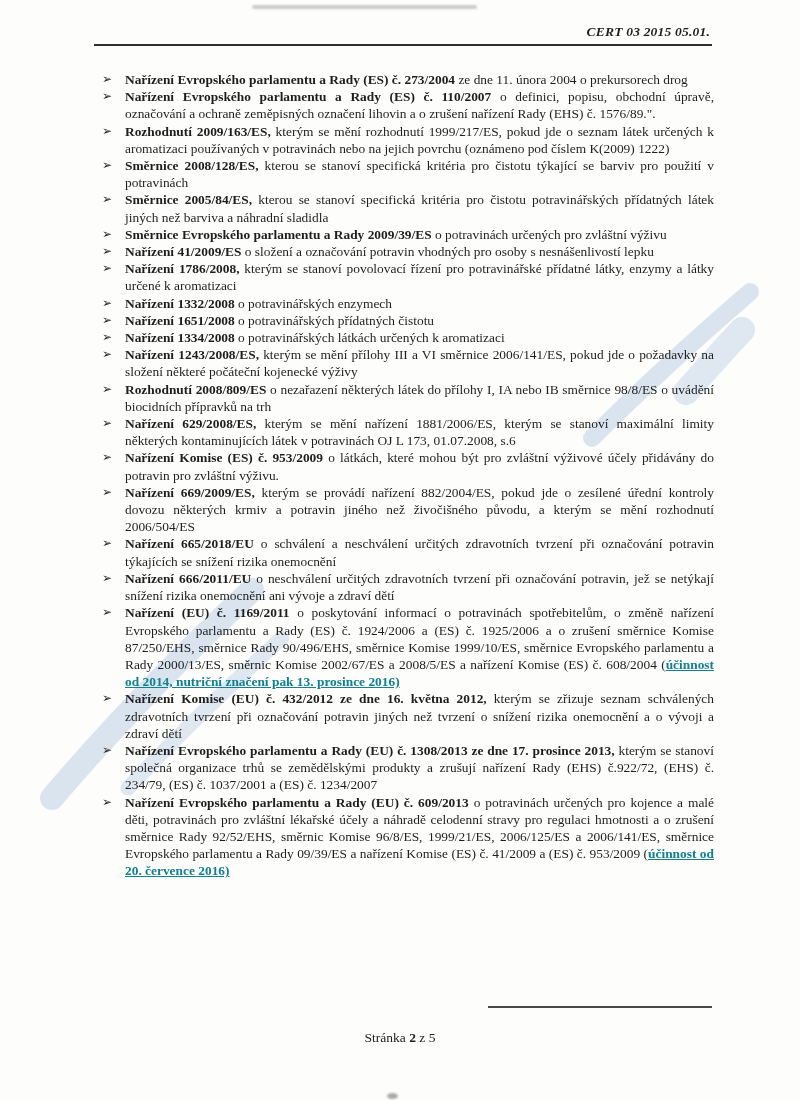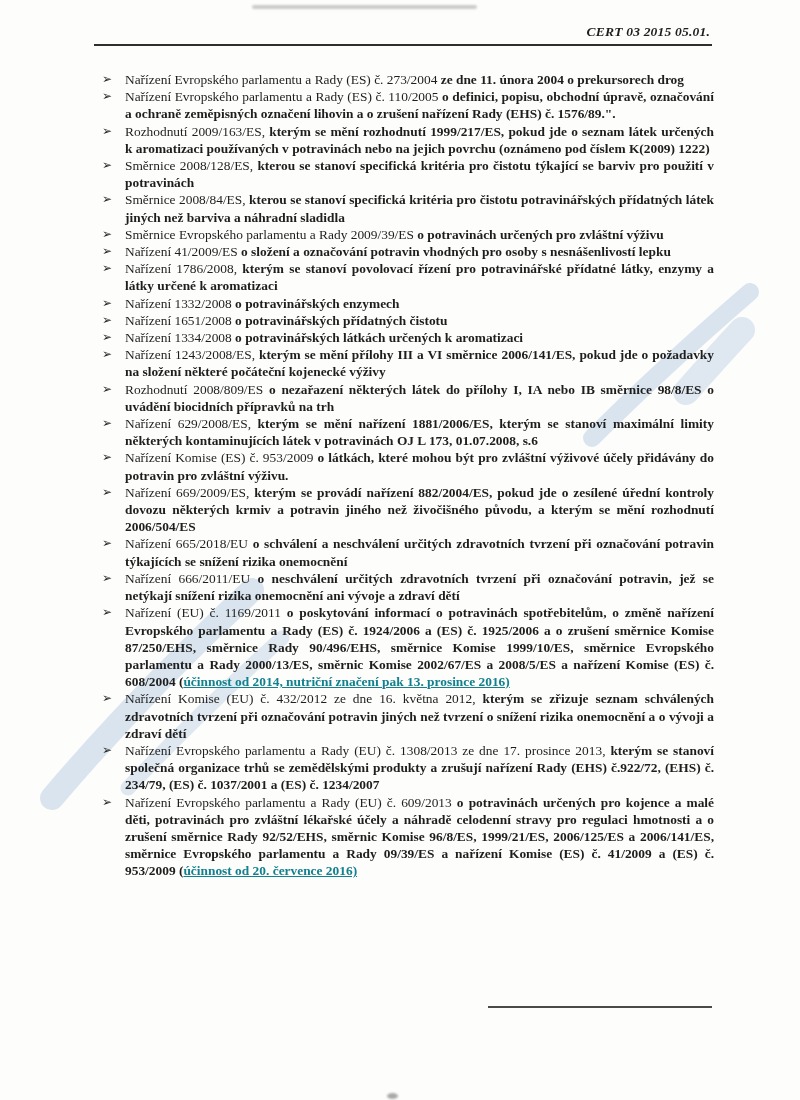--- a/index.html
+++ b/index.html
@@ -42,22 +42,22 @@
     position: relative;
     padding-left: 27px;
     text-align: justify;
   }
   .bullet {
     position: absolute; left: 4px; top: 0;
     font-size: 12px;
     font-family: "DejaVu Sans", sans-serif;
     color: #262626;
   }
-  .seg-bold { font-weight: normal; }
-  .seg-normal { font-weight: bold; }
+  .seg-bold { font-weight: bold; }
+  .seg-normal { font-weight: normal; }
   .seg-highlight {
     font-weight: bold;
     color: var(--highlight, #11808f);
     text-decoration: underline;
   }
 
   .footer-rule {
     position: absolute; top: 1006px; left: 488px; width: 224px; height: 2px;
     background: #4a4a4a;
   }
@@ -79,38 +79,39 @@
   </svg>
 
   <div class="artifact-top"></div>
   <div class="artifact-dot"></div>
 
   <div class="doc-code">CERT 03 2015 05.01.</div>
   <div class="header-rule"></div>
 
   <ul class="content">
       <li class="reg-item"><span class="bullet">➢</span><span class="seg-bold">Nařízení Evropského parlamentu a Rady (ES) č. 273/2004</span><span class="seg-normal"> ze dne 11. února 2004 o prekursorech drog</span></li>
-      <li class="reg-item"><span class="bullet">➢</span><span class="seg-bold">Nařízení Evropského parlamentu a Rady (ES) č. 110/2005</span><span class="seg-normal"> o definici, popisu, obchodní úpravě, označování a ochraně zeměpisných označení lihovin a o zrušení nařízení Rady (EHS) č. 1576/89.".</span></li>
+      <li class="reg-item"><span class="bullet">➢</span><span class="seg-bold">Nařízení Evropského parlamentu a Rady (ES) č. 110/2007</span><span class="seg-normal"> o definici, popisu, obchodní úpravě, označování a ochraně zeměpisných označení lihovin a o zrušení nařízení Rady (EHS) č. 1576/89.".</span></li>
       <li class="reg-item"><span class="bullet">➢</span><span class="seg-bold">Rozhodnutí 2009/163/ES,</span><span class="seg-normal"> kterým se mění rozhodnutí 1999/217/ES, pokud jde o seznam látek určených k aromatizaci používaných v potravinách nebo na jejich povrchu (oznámeno pod číslem K(2009) 1222)</span></li>
       <li class="reg-item"><span class="bullet">➢</span><span class="seg-bold">Směrnice 2008/128/ES,</span><span class="seg-normal"> kterou se stanoví specifická kritéria pro čistotu týkající se barviv pro použití v potravinách</span></li>
-      <li class="reg-item"><span class="bullet">➢</span><span class="seg-bold">Směrnice 2008/84/ES,</span><span class="seg-normal"> kterou se stanoví specifická kritéria pro čistotu potravinářských přídatných látek jiných než barviva a náhradní sladidla</span></li>
+      <li class="reg-item"><span class="bullet">➢</span><span class="seg-bold">Směrnice 2005/84/ES,</span><span class="seg-normal"> kterou se stanoví specifická kritéria pro čistotu potravinářských přídatných látek jiných než barviva a náhradní sladidla</span></li>
       <li class="reg-item"><span class="bullet">➢</span><span class="seg-bold">Směrnice Evropského parlamentu a Rady 2009/39/ES</span><span class="seg-normal"> o potravinách určených pro zvláštní výživu</span></li>
       <li class="reg-item"><span class="bullet">➢</span><span class="seg-bold">Nařízení 41/2009/ES</span><span class="seg-normal"> o složení a označování potravin vhodných pro osoby s nesnášenlivostí lepku</span></li>
       <li class="reg-item"><span class="bullet">➢</span><span class="seg-bold">Nařízení 1786/2008,</span><span class="seg-normal"> kterým se stanoví povolovací řízení pro potravinářské přídatné látky, enzymy a látky určené k aromatizaci</span></li>
       <li class="reg-item"><span class="bullet">➢</span><span class="seg-bold">Nařízení 1332/2008</span><span class="seg-normal"> o potravinářských enzymech</span></li>
       <li class="reg-item"><span class="bullet">➢</span><span class="seg-bold">Nařízení 1651/2008</span><span class="seg-normal"> o potravinářských přídatných čistotu</span></li>
       <li class="reg-item"><span class="bullet">➢</span><span class="seg-bold">Nařízení 1334/2008</span><span class="seg-normal"> o potravinářských látkách určených k aromatizaci</span></li>
       <li class="reg-item"><span class="bullet">➢</span><span class="seg-bold">Nařízení 1243/2008/ES,</span><span class="seg-normal"> kterým se mění přílohy III a VI směrnice 2006/141/ES, pokud jde o požadavky na složení některé počáteční kojenecké výživy</span></li>
       <li class="reg-item"><span class="bullet">➢</span><span class="seg-bold">Rozhodnutí 2008/809/ES</span><span class="seg-normal"> o nezařazení některých látek do přílohy I, IA nebo IB směrnice 98/8/ES o uvádění biocidních přípravků na trh</span></li>
       <li class="reg-item"><span class="bullet">➢</span><span class="seg-bold">Nařízení 629/2008/ES,</span><span class="seg-normal"> kterým se mění nařízení 1881/2006/ES, kterým se stanoví maximální limity některých kontaminujících látek v potravinách OJ L 173, 01.07.2008, s.6</span></li>
       <li class="reg-item"><span class="bullet">➢</span><span class="seg-bold">Nařízení Komise (ES) č. 953/2009</span><span class="seg-normal"> o látkách, které mohou být pro zvláštní výživové účely přidávány do potravin pro zvláštní výživu.</span></li>
       <li class="reg-item"><span class="bullet">➢</span><span class="seg-bold">Nařízení 669/2009/ES,</span><span class="seg-normal"> kterým se provádí nařízení 882/2004/ES, pokud jde o zesílené úřední kontroly dovozu některých krmiv a potravin jiného než živočišného původu, a kterým se mění rozhodnutí 2006/504/ES</span></li>
       <li class="reg-item"><span class="bullet">➢</span><span class="seg-bold">Nařízení 665/2018/EU</span><span class="seg-normal"> o schválení a neschválení určitých zdravotních tvrzení při označování potravin týkajících se snížení rizika onemocnění</span></li>
       <li class="reg-item"><span class="bullet">➢</span><span class="seg-bold">Nařízení 666/2011/EU</span><span class="seg-normal"> o neschválení určitých zdravotních tvrzení při označování potravin, jež se netýkají snížení rizika onemocnění ani vývoje a zdraví dětí</span></li>
       <li class="reg-item"><span class="bullet">➢</span><span class="seg-bold">Nařízení (EU) č. 1169/2011</span><span class="seg-normal">  o poskytování informací o potravinách spotřebitelům, o změně nařízení Evropského parlamentu a Rady (ES) č. 1924/2006 a (ES) č. 1925/2006 a o zrušení směrnice Komise 87/250/EHS, směrnice Rady 90/496/EHS, směrnice Komise 1999/10/ES, směrnice Evropského parlamentu a Rady 2000/13/ES, směrnic Komise 2002/67/ES a 2008/5/ES a nařízení Komise (ES) č. 608/2004 (</span><span class="seg-highlight">účinnost od 2014, nutriční značení pak 13. prosince 2016)</span></li>
       <li class="reg-item"><span class="bullet">➢</span><span class="seg-bold">Nařízení Komise (EU) č. 432/2012  ze dne 16. května 2012,</span><span class="seg-normal"> kterým se zřizuje seznam schválených zdravotních tvrzení při označování potravin jiných než tvrzení o snížení rizika onemocnění a o vývoji a zdraví dětí</span></li>
       <li class="reg-item"><span class="bullet">➢</span><span class="seg-bold">Nařízení Evropského parlamentu a Rady (EU) č. 1308/2013 ze dne 17. prosince 2013,</span><span class="seg-normal"> kterým se stanoví společná organizace trhů se zemědělskými produkty a zrušují nařízení Rady (EHS) č.922/72, (EHS) č. 234/79, (ES) č. 1037/2001 a (ES) č. 1234/2007</span></li>
       <li class="reg-item"><span class="bullet">➢</span><span class="seg-bold">Nařízení Evropského parlamentu a Rady (EU) č. 609/2013</span><span class="seg-normal"> o potravinách určených pro kojence a malé děti, potravinách pro zvláštní lékařské účely a náhradě celodenní stravy pro regulaci hmotnosti a o zrušení směrnice Rady 92/52/EHS, směrnic Komise 96/8/ES, 1999/21/ES, 2006/125/ES a 2006/141/ES, směrnice Evropského parlamentu a Rady 09/39/ES a nařízení Komise (ES) č. 41/2009 a (ES) č. 953/2009 (</span><span class="seg-highlight">účinnost od 20. července 2016)</span></li>
     </ul>
 
   <div class="footer-rule"></div>
+  <div class="page-footer"><span>Stránka </span><span class="seg-bold">2</span><span> z 5</span></div>
 
 </div>
 
 </body></html>

